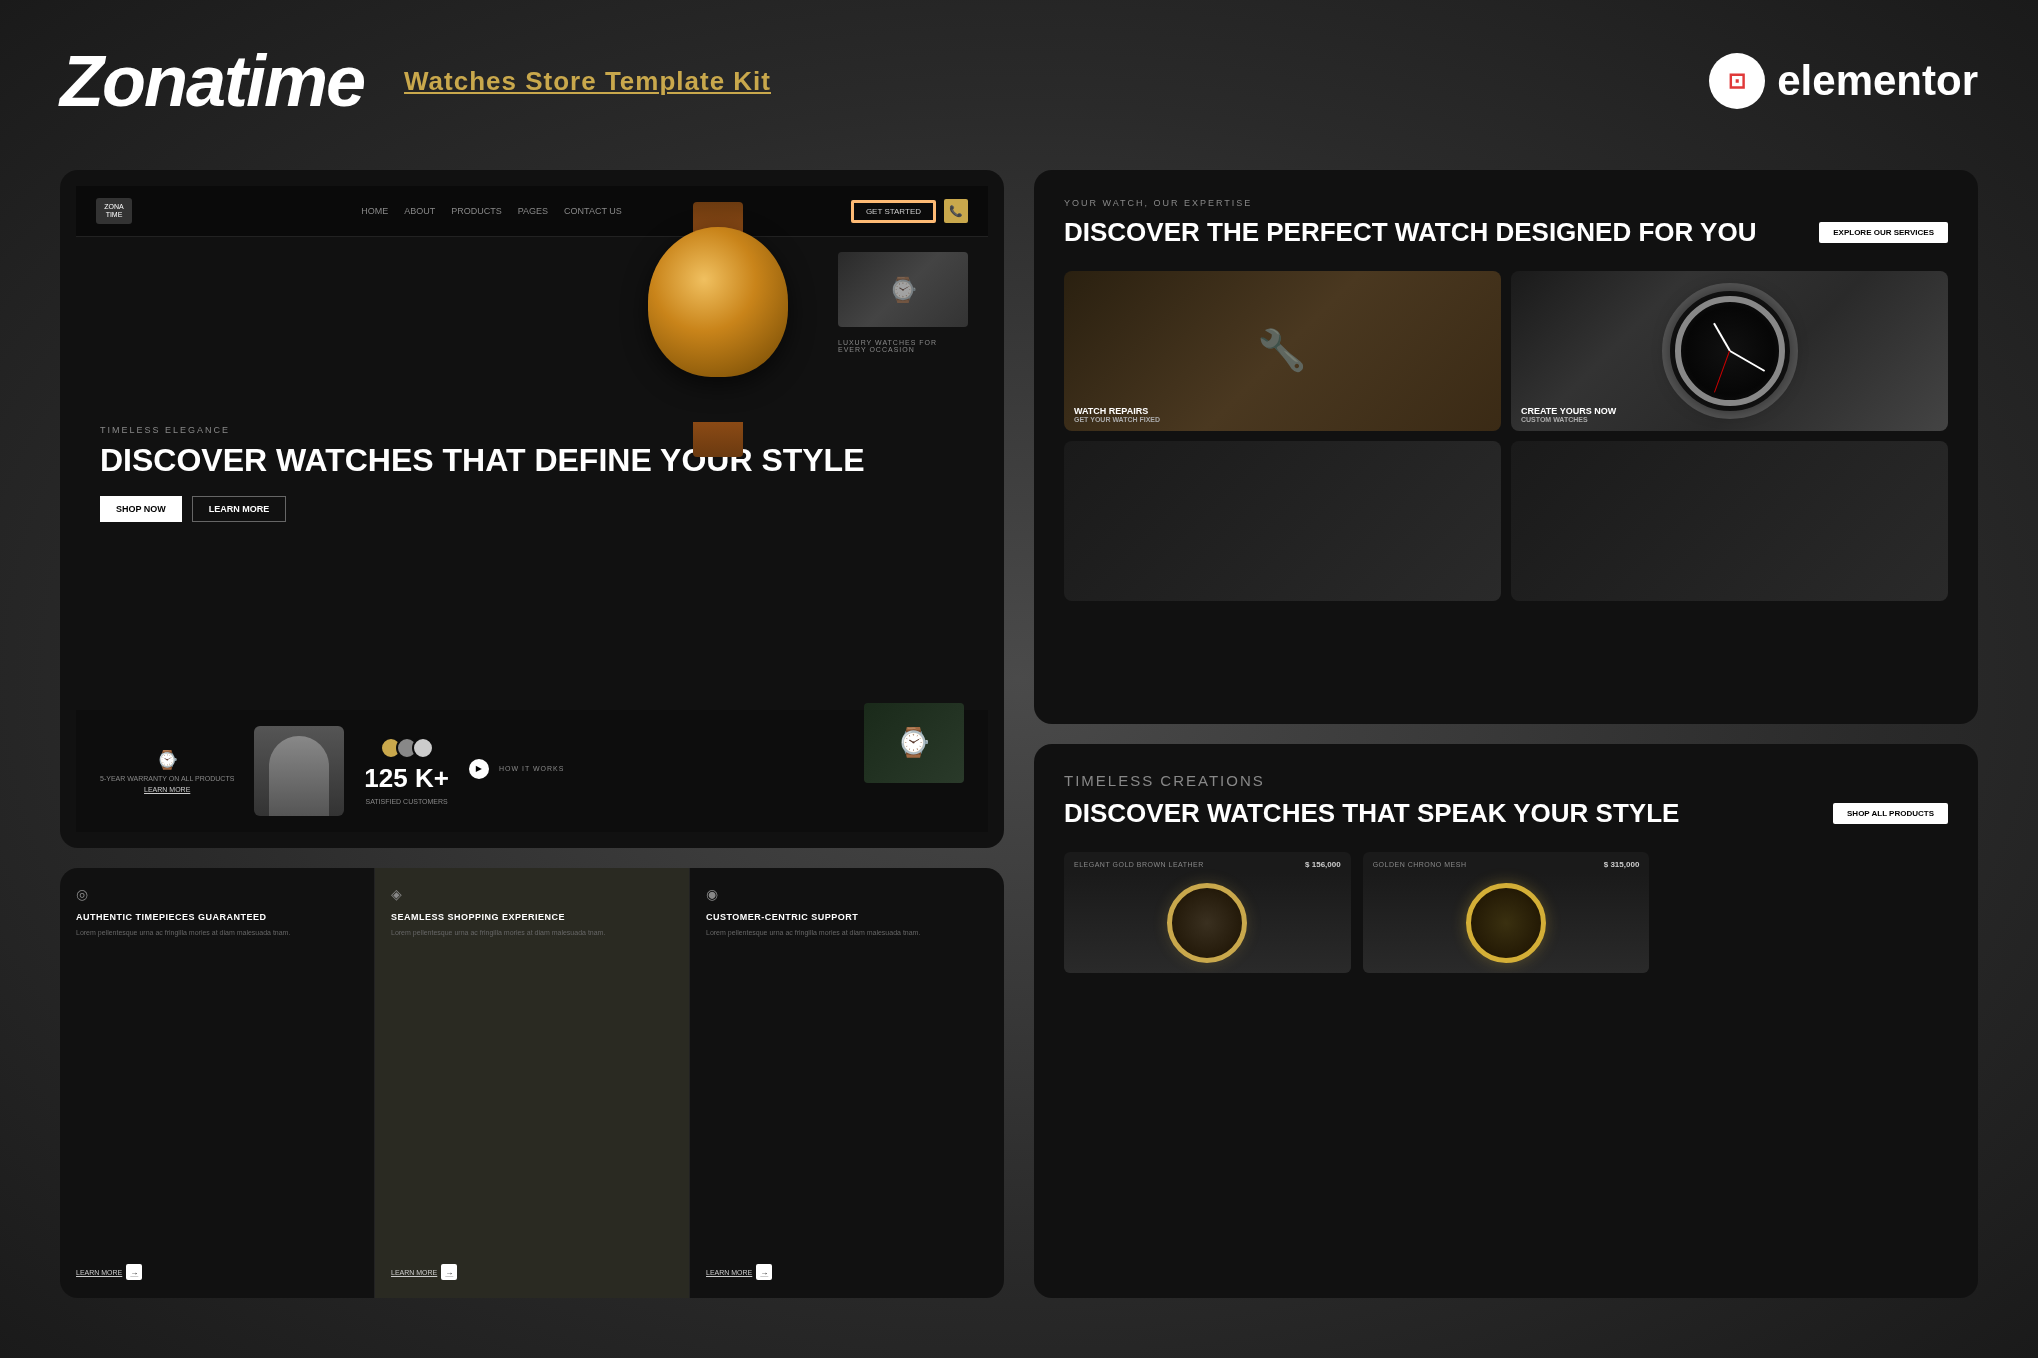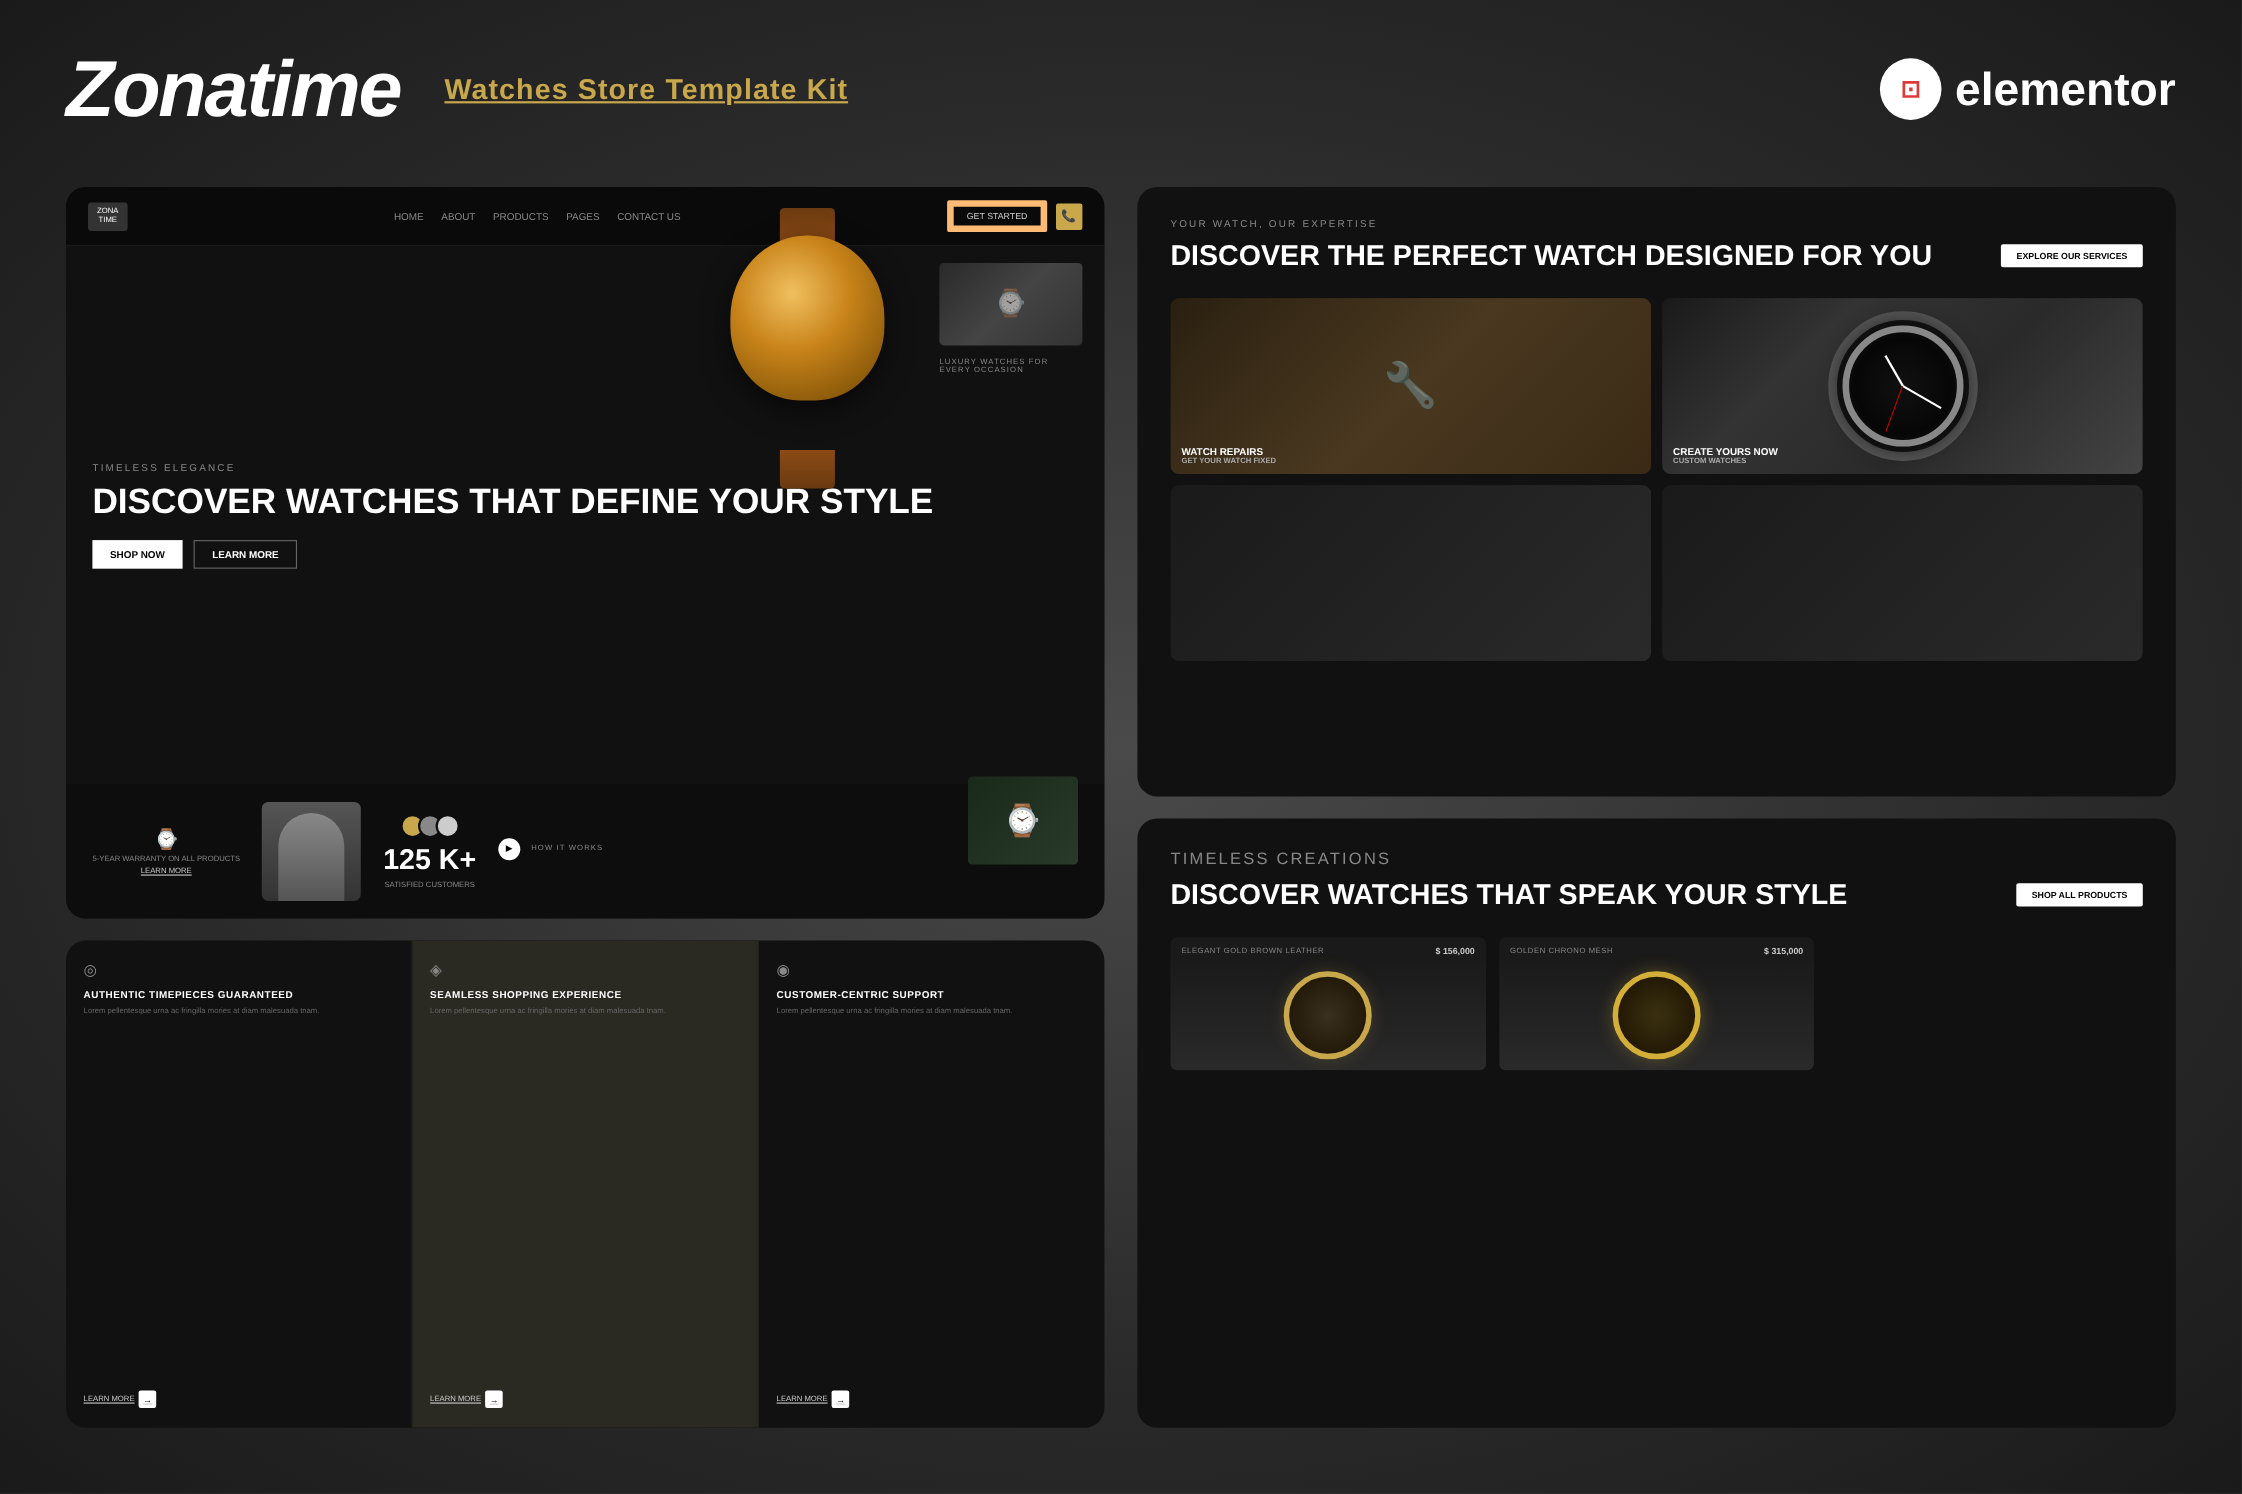--- a/index.html
+++ b/index.html
@@ -107,21 +107,21 @@
     .card {
       background: #111111;
       border-radius: 18px;
       overflow: hidden;
       position: relative;
     }
 
     
     .card-hero {
       flex: 1.2;
-      padding: 0;
+      padding: 16px;
       position: relative;
     }
 
     .card-hero-inner {
       height: 100%;
       display: flex;
       flex-direction: column;
     }
 
     
@@ -156,21 +156,21 @@
     }
 
     .mini-nav-right {
       display: flex;
       align-items: center;
       gap: 8px;
     }
 
     .mini-btn {
       background: transparent;
-      border: 6px solid #fdba74;
+      border: 3px solid #fdba74;
       color: #ccc;
       padding: 4px 12px;
       font-size: 8px;
       border-radius: 2px;
       cursor: pointer;
     }
 
     .mini-icon-btn {
       width: 24px;
       height: 24px;

